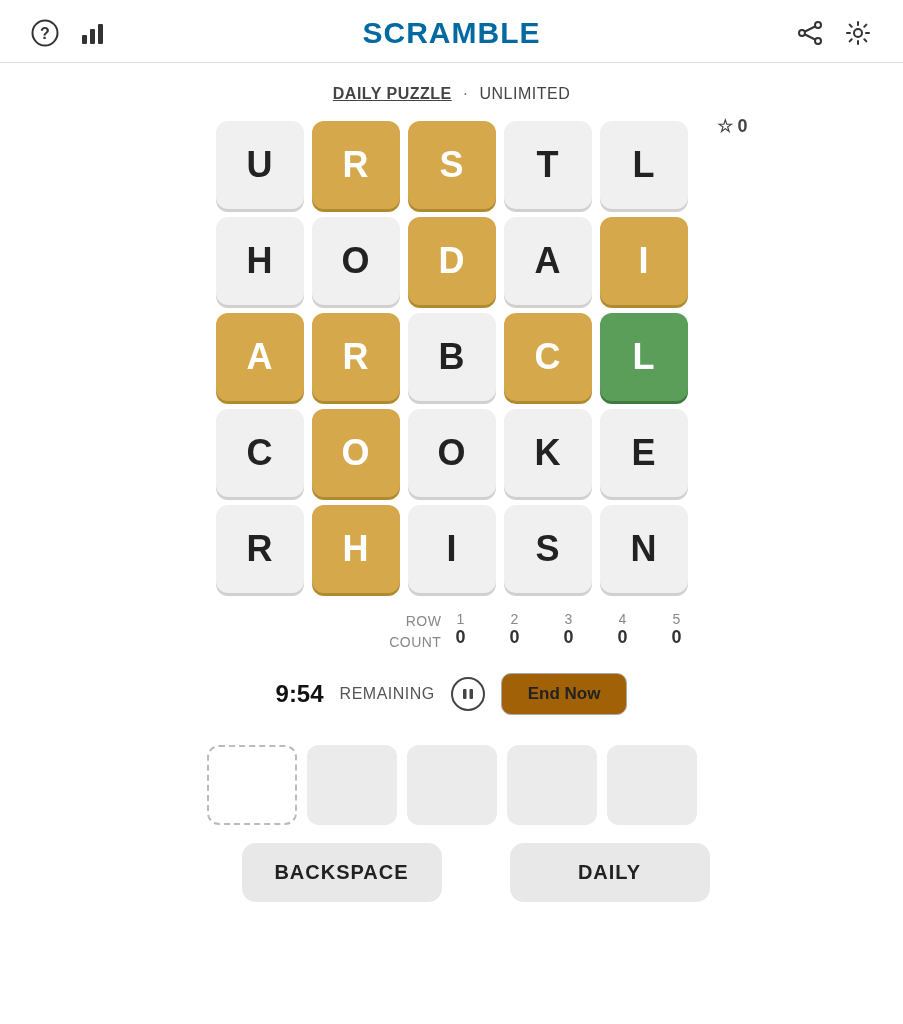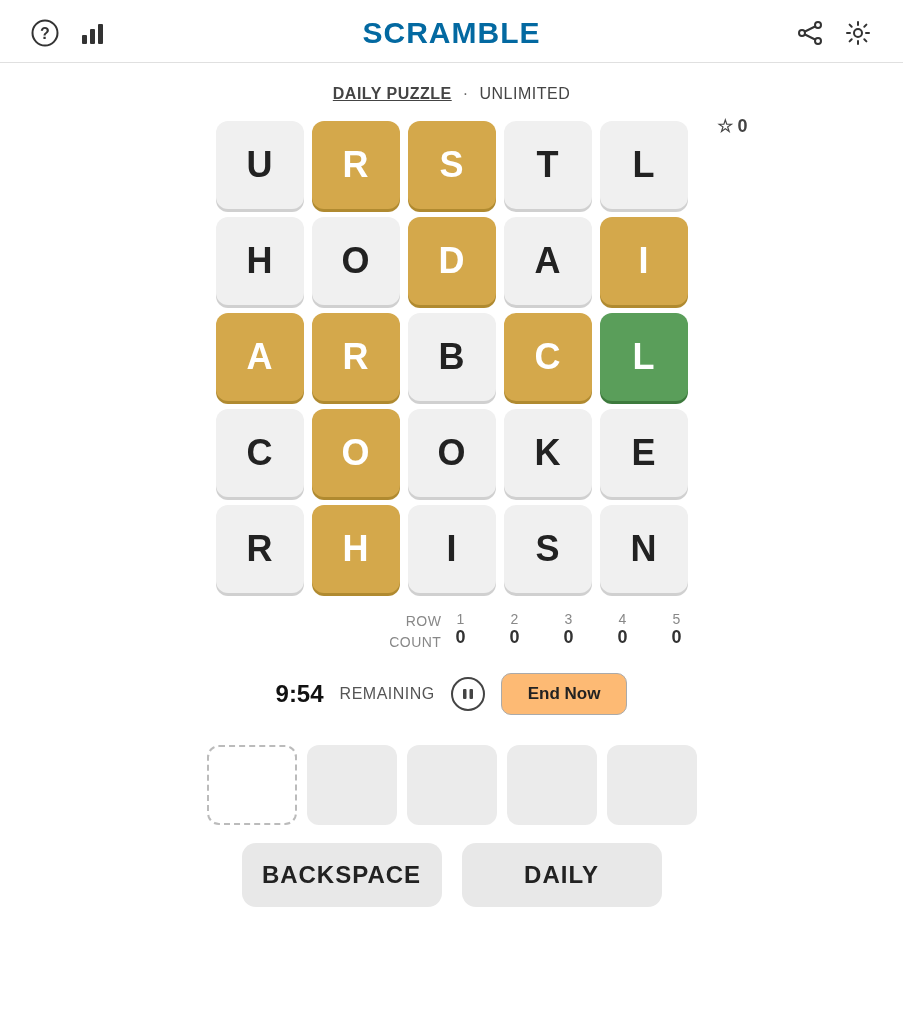--- a/index.html
+++ b/index.html
@@ -195,21 +195,21 @@
       align-items: center;
       justify-content: center;
       cursor: pointer;
       color: #444;
       font-size: 14px;
     }
     .end-now-btn {
       padding: 10px 26px;
       border-radius: 10px;
       border: 1.5px solid #aaa;
-      background: #fdba74;
+      background: #a16207;
       font-size: 17px;
       font-weight: 700;
       color: #222;
       cursor: pointer;
     }
 
     
     .letter-slots {
       margin-top: 30px;
       display: flex;
@@ -233,25 +233,26 @@
       display: flex;
       gap: 20px;
       margin-bottom: 30px;
     }
     .action-btn {
       width: 200px;
       padding: 18px 0;
       border-radius: 14px;
       border: none;
       background: #e8e8e8;
-      font-size: 24px;
+      font-size: 20px;
       font-weight: 800;
       color: #222;
       cursor: pointer;
       letter-spacing: 1px;
+      margin-left: 48px;
     }
   </style>
 </head>
 <body>
 
 <header class="header">
   <div class="header-left">
     <div class="header-icon">
       <svg width="28" height="28" viewBox="0 0 28 28" fill="none" xmlns="http://www.w3.org/2000/svg">
         <circle cx="14" cy="14" r="12.5" stroke="#333" stroke-width="2"></circle>

